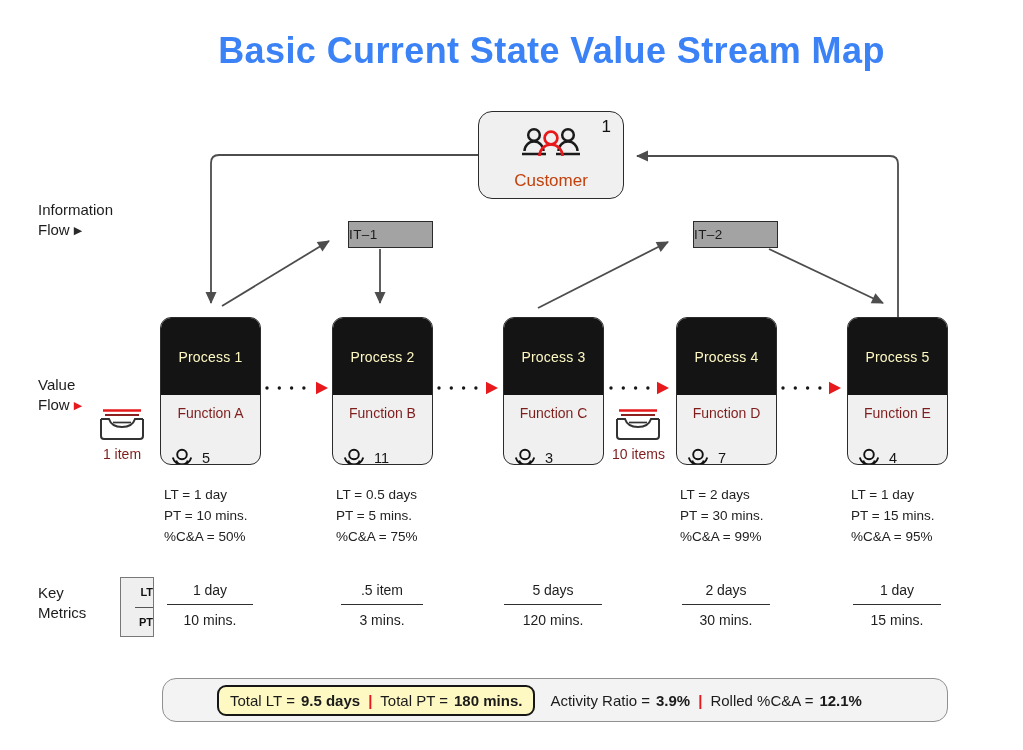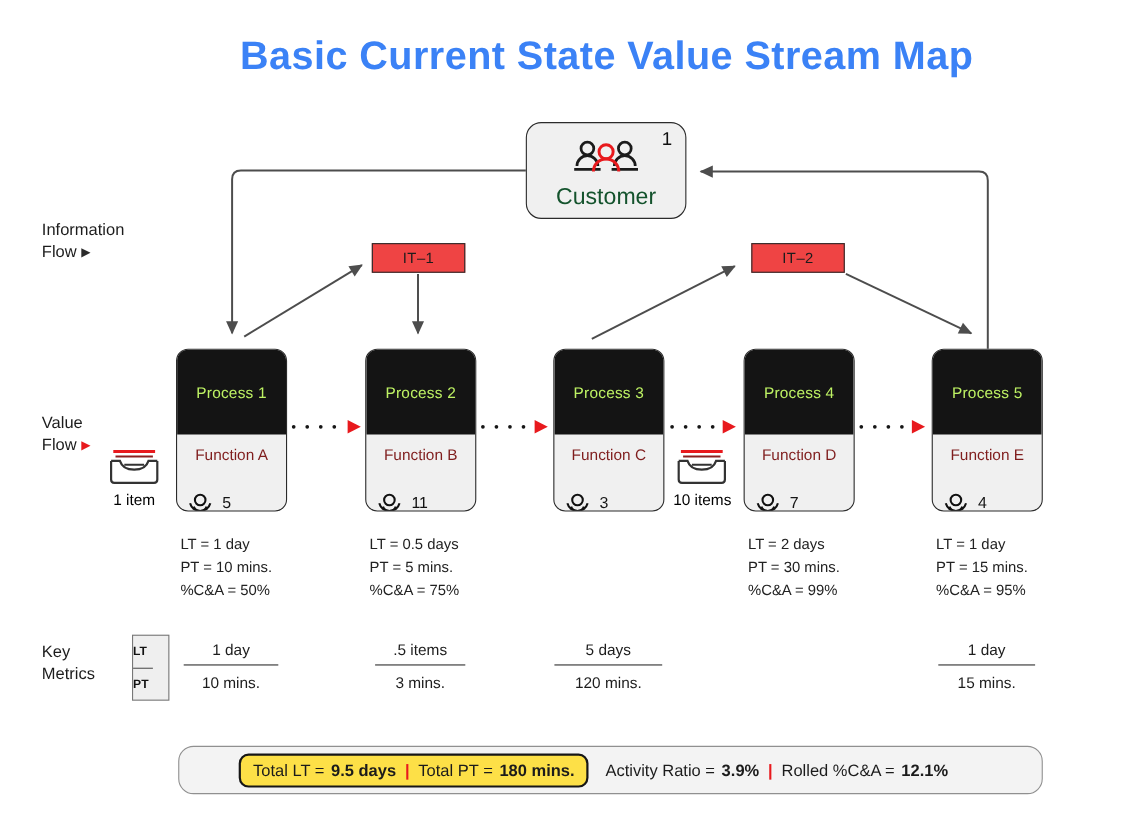--- a/index.html
+++ b/index.html
@@ -7,68 +7,68 @@
           font-family:"Liberation Sans",sans-serif;overflow:hidden;color:#1b1b1b;}
   .title{position:absolute;top:30px;left:0;width:100%;text-align:center;
          font-size:36px;font-weight:800;color:#3b82f6;letter-spacing:.4px;padding-left:40px;}
   svg.overlay{position:absolute;left:0;top:0;width:1023px;height:750px;}
 
   
   .customer{position:absolute;left:478px;top:111px;width:146px;height:88px;background:#f0f0f0;
             border:1.6px solid #2b2b2b;border-radius:14px;box-sizing:border-box;}
   .customer .count{position:absolute;top:5px;right:12px;font-size:17px;color:#101010;}
   .customer .people{position:absolute;top:13px;left:50%;transform:translateX(-50%);}
-  .customer .clabel{position:absolute;bottom:7px;width:100%;text-align:center;font-size:21px;color:#14532d;}
+  .customer .clabel{position:absolute;bottom:7px;width:100%;text-align:center;font-size:17px;color:#c2410c;}
 
   
   .side-label{position:absolute;font-size:15px;color:#1c1c1c;line-height:20px;white-space:nowrap;}
   .tri{font-size:11px;vertical-align:1px;}
   .tri.dark{color:#2a2a2a;} .tri.red{color:#e8191d;}
 
   
-  .itbox{position:absolute;top:221px;width:85px;height:27px;background:#ef4444;border:1.5px solid #2b2b2b;
-         box-sizing:border-box;display:flex;align-items:center;justify-content:center;
-         font-size:13.5px;color:#1c1c1c;letter-spacing:.4px;}
+  .itbox{position:absolute;top:221px;width:85px;height:27px;background:#a3a3a3;border:1.5px solid #2b2b2b;
+         box-sizing:border-box;display:flex;align-items:center;justify-content:flex-start;
+         font-size:13.5px;color:#1c1c1c;letter-spacing:.4px;margin-left:10px;}
 
   
   .process{position:absolute;top:317px;width:101px;height:148px;border-radius:11px;background:#f0f0f0;
            border:1.5px solid #2b2b2b;box-sizing:border-box;overflow:hidden;}
-  .phead{height:77px;background:#141414;color:#bef264;display:flex;align-items:center;justify-content:center;
+  .phead{height:77px;background:#141414;color:#fef9c3;display:flex;align-items:center;justify-content:center;
          font-size:14px;letter-spacing:.2px;}
   .pbody{position:relative;height:68px;}
   .pfunc{text-align:center;margin-top:10px;font-size:14px;color:#7f1d1d;}
   .pstaff{position:absolute;left:9px;bottom:6px;display:flex;align-items:center;gap:8px;
           font-size:14.5px;color:#141414;}
 
   
   .inv-item{position:absolute;display:flex;flex-direction:column;align-items:center;gap:3px;}
-  .inv-label{font-size:14px;color:#000000;text-align:left;white-space:nowrap;}
+  .inv-label{font-size:14px;color:#7f1d1d;text-align:left;white-space:nowrap;}
   .inv-boxed{position:absolute;left:436px;top:402px;width:63px;height:64px;border:2.6px solid #111;
              border-radius:10px;background:#fff;box-sizing:border-box;display:flex;flex-direction:column;
              align-items:center;justify-content:center;}
   .inv-boxed .inv-label{font-size:12.5px;margin-top:1px;}
 
   
   .metrics{position:absolute;top:484px;font-size:13.5px;color:#222;line-height:21px;white-space:nowrap;}
 
   
   .tl-legend{position:absolute;left:120px;top:577px;width:34px;height:60px;background:#efefef;
              border:1.4px solid #787878;box-sizing:border-box;display:flex;flex-direction:column;
-             align-items:flex-start;justify-content:space-evenly;font-size:11px;font-weight:bold;color:#111;}
+             align-items:flex-end;justify-content:space-evenly;font-size:11px;font-weight:bold;color:#111;}
   .tl-div{width:18px;border-top:1.4px solid #555;}
   .tl-entry{position:absolute;top:582px;text-align:center;font-size:14px;color:#1d1d1d;}
   .tl-top{padding-bottom:6px;white-space:nowrap;}
   .tl-line{border-top:1.5px solid #2f2f2f;}
   .tl-bottom{padding-top:7px;white-space:nowrap;}
 
   
   .summary{position:absolute;left:162px;top:678px;width:786px;height:44px;background:#f3f3f3;
            border:1.3px solid #909090;border-radius:14px;box-sizing:border-box;display:flex;
            align-items:center;padding-left:54px;font-size:15px;color:#1b1b1b;}
-  .sum-inner{border:2.2px solid #161616;border-radius:9px;background:#fde047;padding:5px 11px;
+  .sum-inner{border:2.2px solid #161616;border-radius:9px;background:#fef9c3;padding:5px 11px;
              display:flex;align-items:center;gap:6px;white-space:nowrap;}
   .sum-right{margin-left:15px;display:flex;align-items:center;gap:6px;white-space:nowrap;}
   .sep{color:#e8191d;font-weight:600;padding:0 2px;}
   .bold{font-weight:700;}
 </style>
 </head>
 <body>
 
 <div class="canvas">
 
@@ -268,28 +268,33 @@
     <span class="tl-div"></span>
     <span>PT</span>
   </div>
 
   <div class="tl-entry" style="left:167px;width:86px;">
     <div class="tl-top">1 day</div>
     <div class="tl-line"></div>
     <div class="tl-bottom">10 mins.</div>
   </div>
   <div class="tl-entry" style="left:341px;width:82px;">
-    <div class="tl-top">.5 items</div>
+    <div class="tl-top">.5 item</div>
     <div class="tl-line"></div>
     <div class="tl-bottom">3 mins.</div>
   </div>
   <div class="tl-entry" style="left:504px;width:98px;">
     <div class="tl-top">5 days</div>
     <div class="tl-line"></div>
     <div class="tl-bottom">120 mins.</div>
+  </div>
+  <div class="tl-entry" style="left:682px;width:88px;">
+    <div class="tl-top">2 days</div>
+    <div class="tl-line"></div>
+    <div class="tl-bottom">30 mins.</div>
   </div>
   <div class="tl-entry" style="left:853px;width:88px;">
     <div class="tl-top">1 day</div>
     <div class="tl-line"></div>
     <div class="tl-bottom">15 mins.</div>
   </div>
 
   <div class="summary">
     <div class="sum-inner">
       <span>Total LT =</span>

